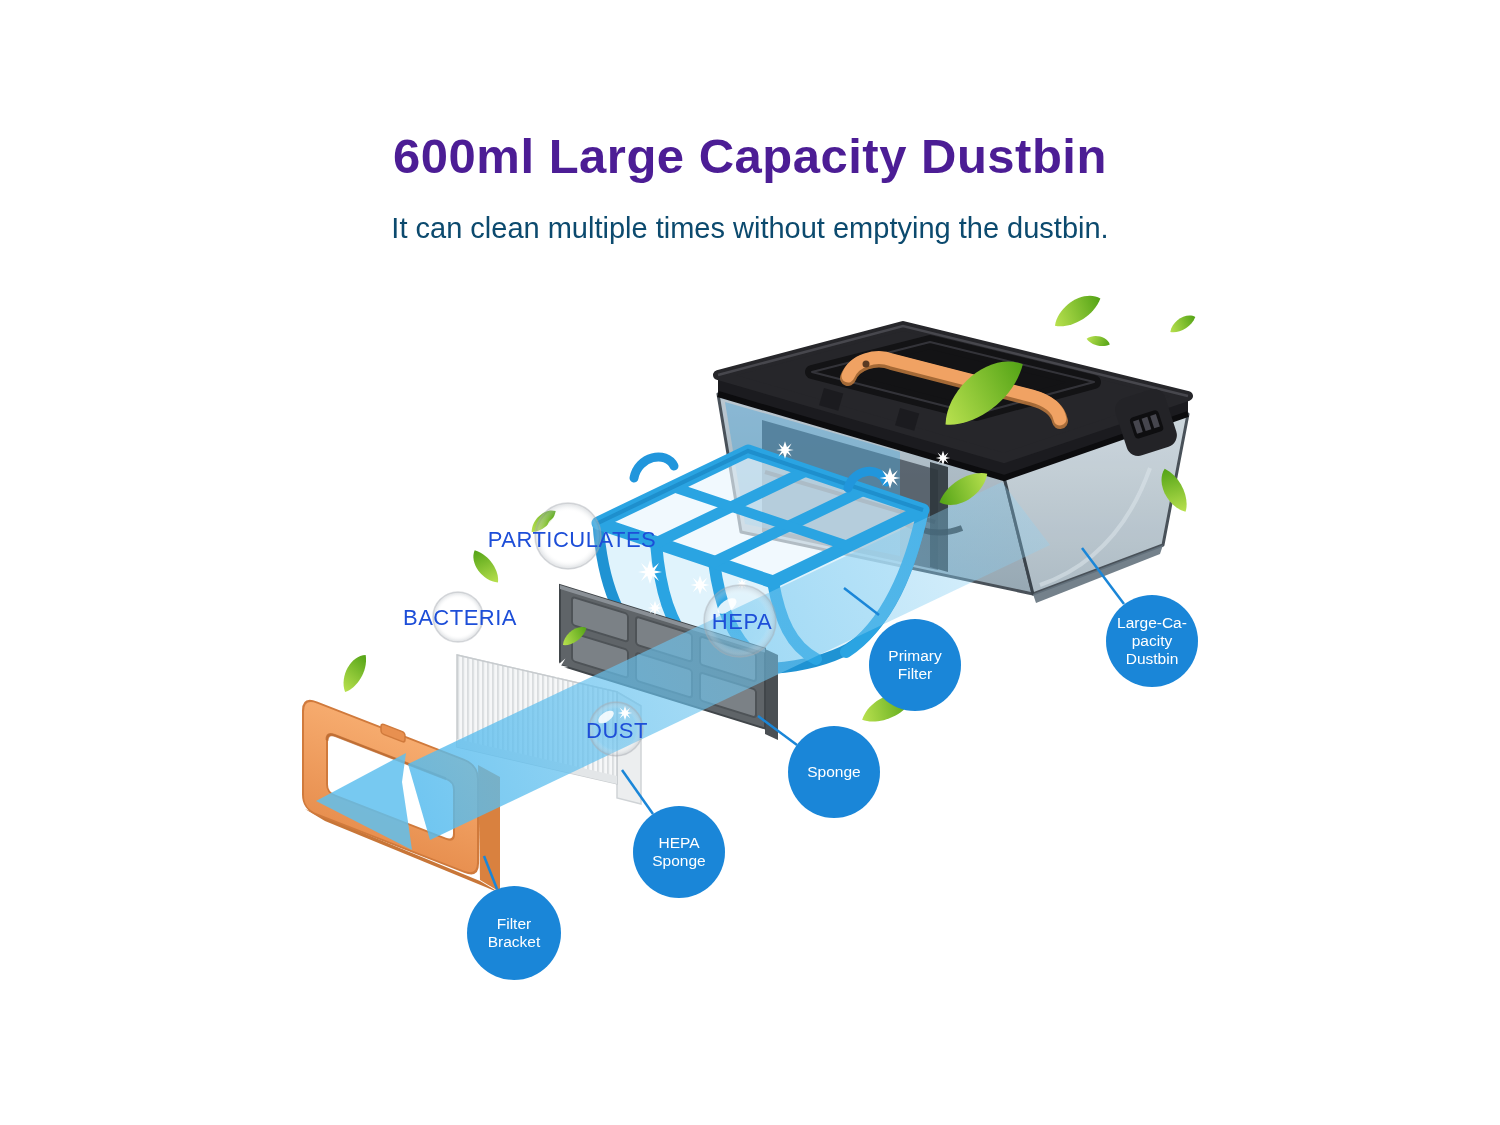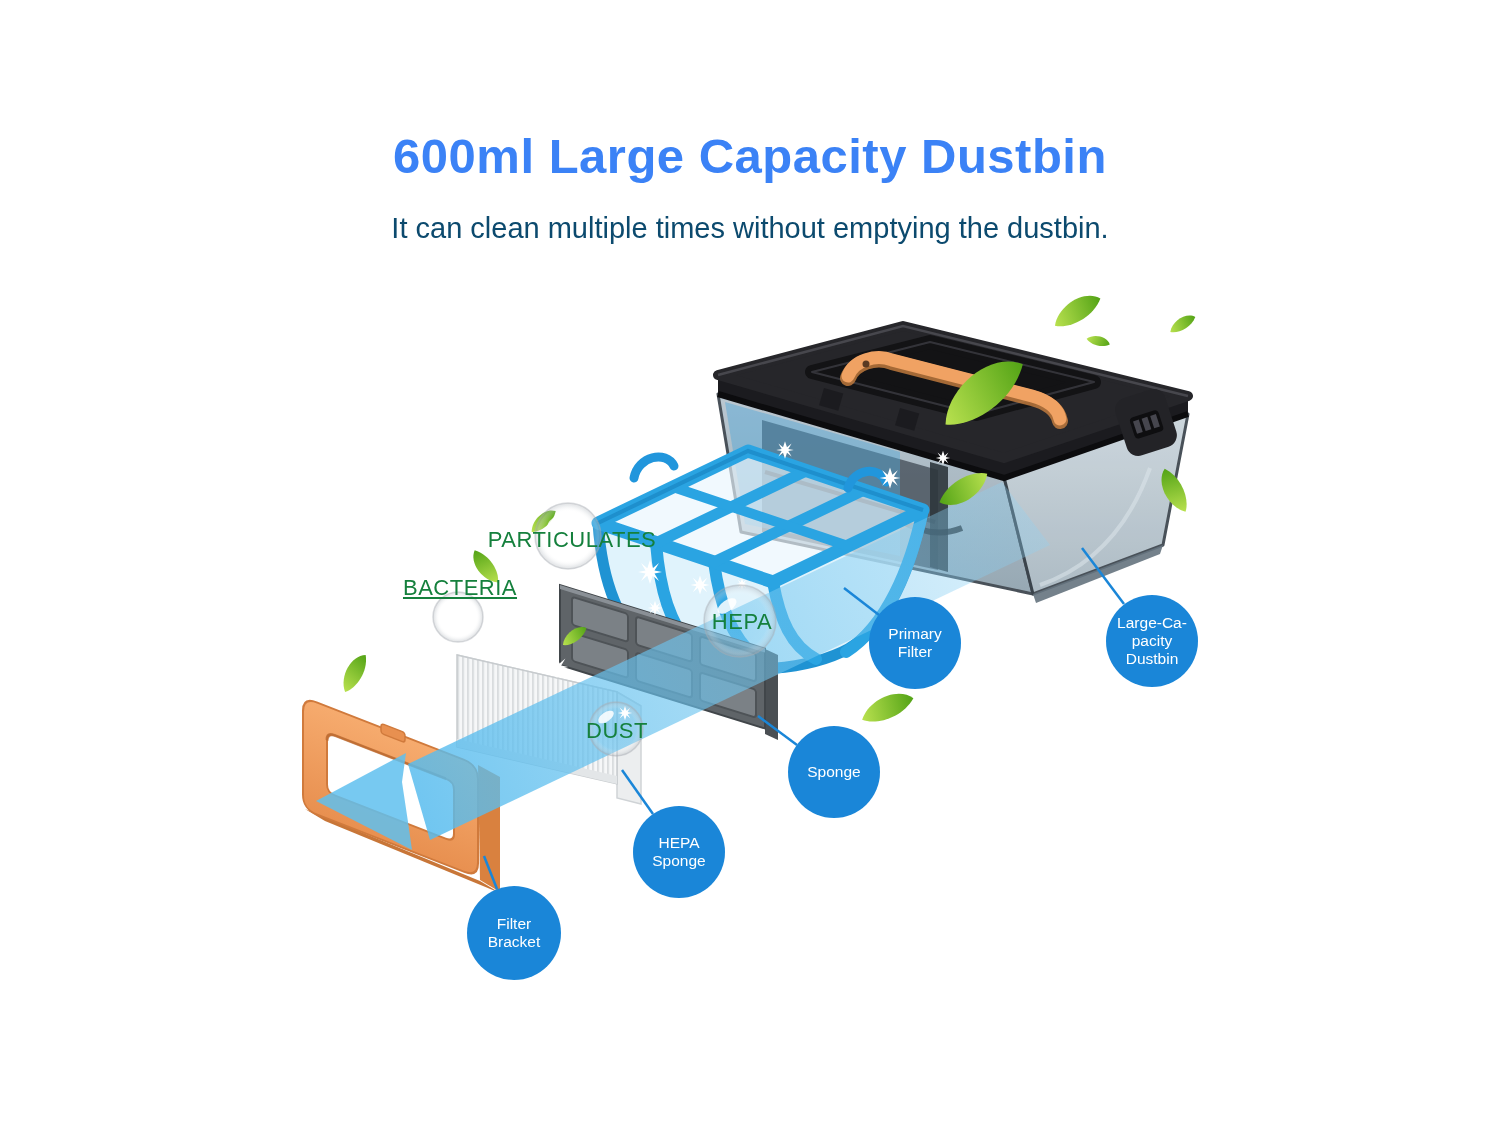--- a/index.html
+++ b/index.html
@@ -3,42 +3,42 @@
 <meta charset="utf-8">
 <style>
   html,body{margin:0;padding:0;}
   body{
     width:1500px;height:1125px;background:#ffffff;overflow:hidden;position:relative;
     font-family:"Liberation Sans",sans-serif;
   }
   .page{position:absolute;inset:0;background:#ffffff;}
   .title{
     position:absolute;top:128px;left:0;right:0;margin:0;text-align:center;
-    font-size:49px;font-weight:bold;color:#3b82f6;letter-spacing:0.5px;
+    font-size:49px;font-weight:bold;color:#4c1d95;letter-spacing:0.5px;
   }
   .subtitle{
     position:absolute;top:212px;left:0;right:0;margin:0;text-align:center;
     font-size:29px;font-weight:400;color:#0c4a6e;
   }
   .scene{position:absolute;inset:0;}
   .scene svg{position:absolute;left:0;top:0;}
   .plabel{
     position:absolute;transform:translate(-50%,-50%);
-    font-size:22px;color:#15803d;letter-spacing:0.5px;white-space:nowrap;
+    font-size:22px;color:#1d4ed8;letter-spacing:0.5px;white-space:nowrap;
   }
   #lbl-particulates{left:572px;top:540px;}
-  #lbl-bacteria{left:460px;top:588px;text-decoration:underline;}
+  #lbl-bacteria{left:460px;top:618px;}
   #lbl-hair{left:742px;top:622px;}
   #lbl-dust{left:617px;top:731px;}
   .callout{
     position:absolute;border-radius:50%;background:#1a86d8;color:#ffffff;
     display:flex;align-items:center;justify-content:center;text-align:center;
     font-size:15.5px;line-height:1.18;white-space:pre-line;
   }
-  #co-primary{left:869px;top:597px;width:92px;height:92px;}
+  #co-primary{left:869px;top:619px;width:92px;height:92px;}
   #co-dustbin{left:1106px;top:595px;width:92px;height:92px;}
   #co-sponge{left:788px;top:726px;width:92px;height:92px;}
   #co-hepa{left:633px;top:806px;width:92px;height:92px;}
   #co-bracket{left:467px;top:886px;width:94px;height:94px;}
 </style>
 </head>
 <body>
 
 <div class="page">
   <h1 class="title">600ml Large Capacity Dustbin</h1>

